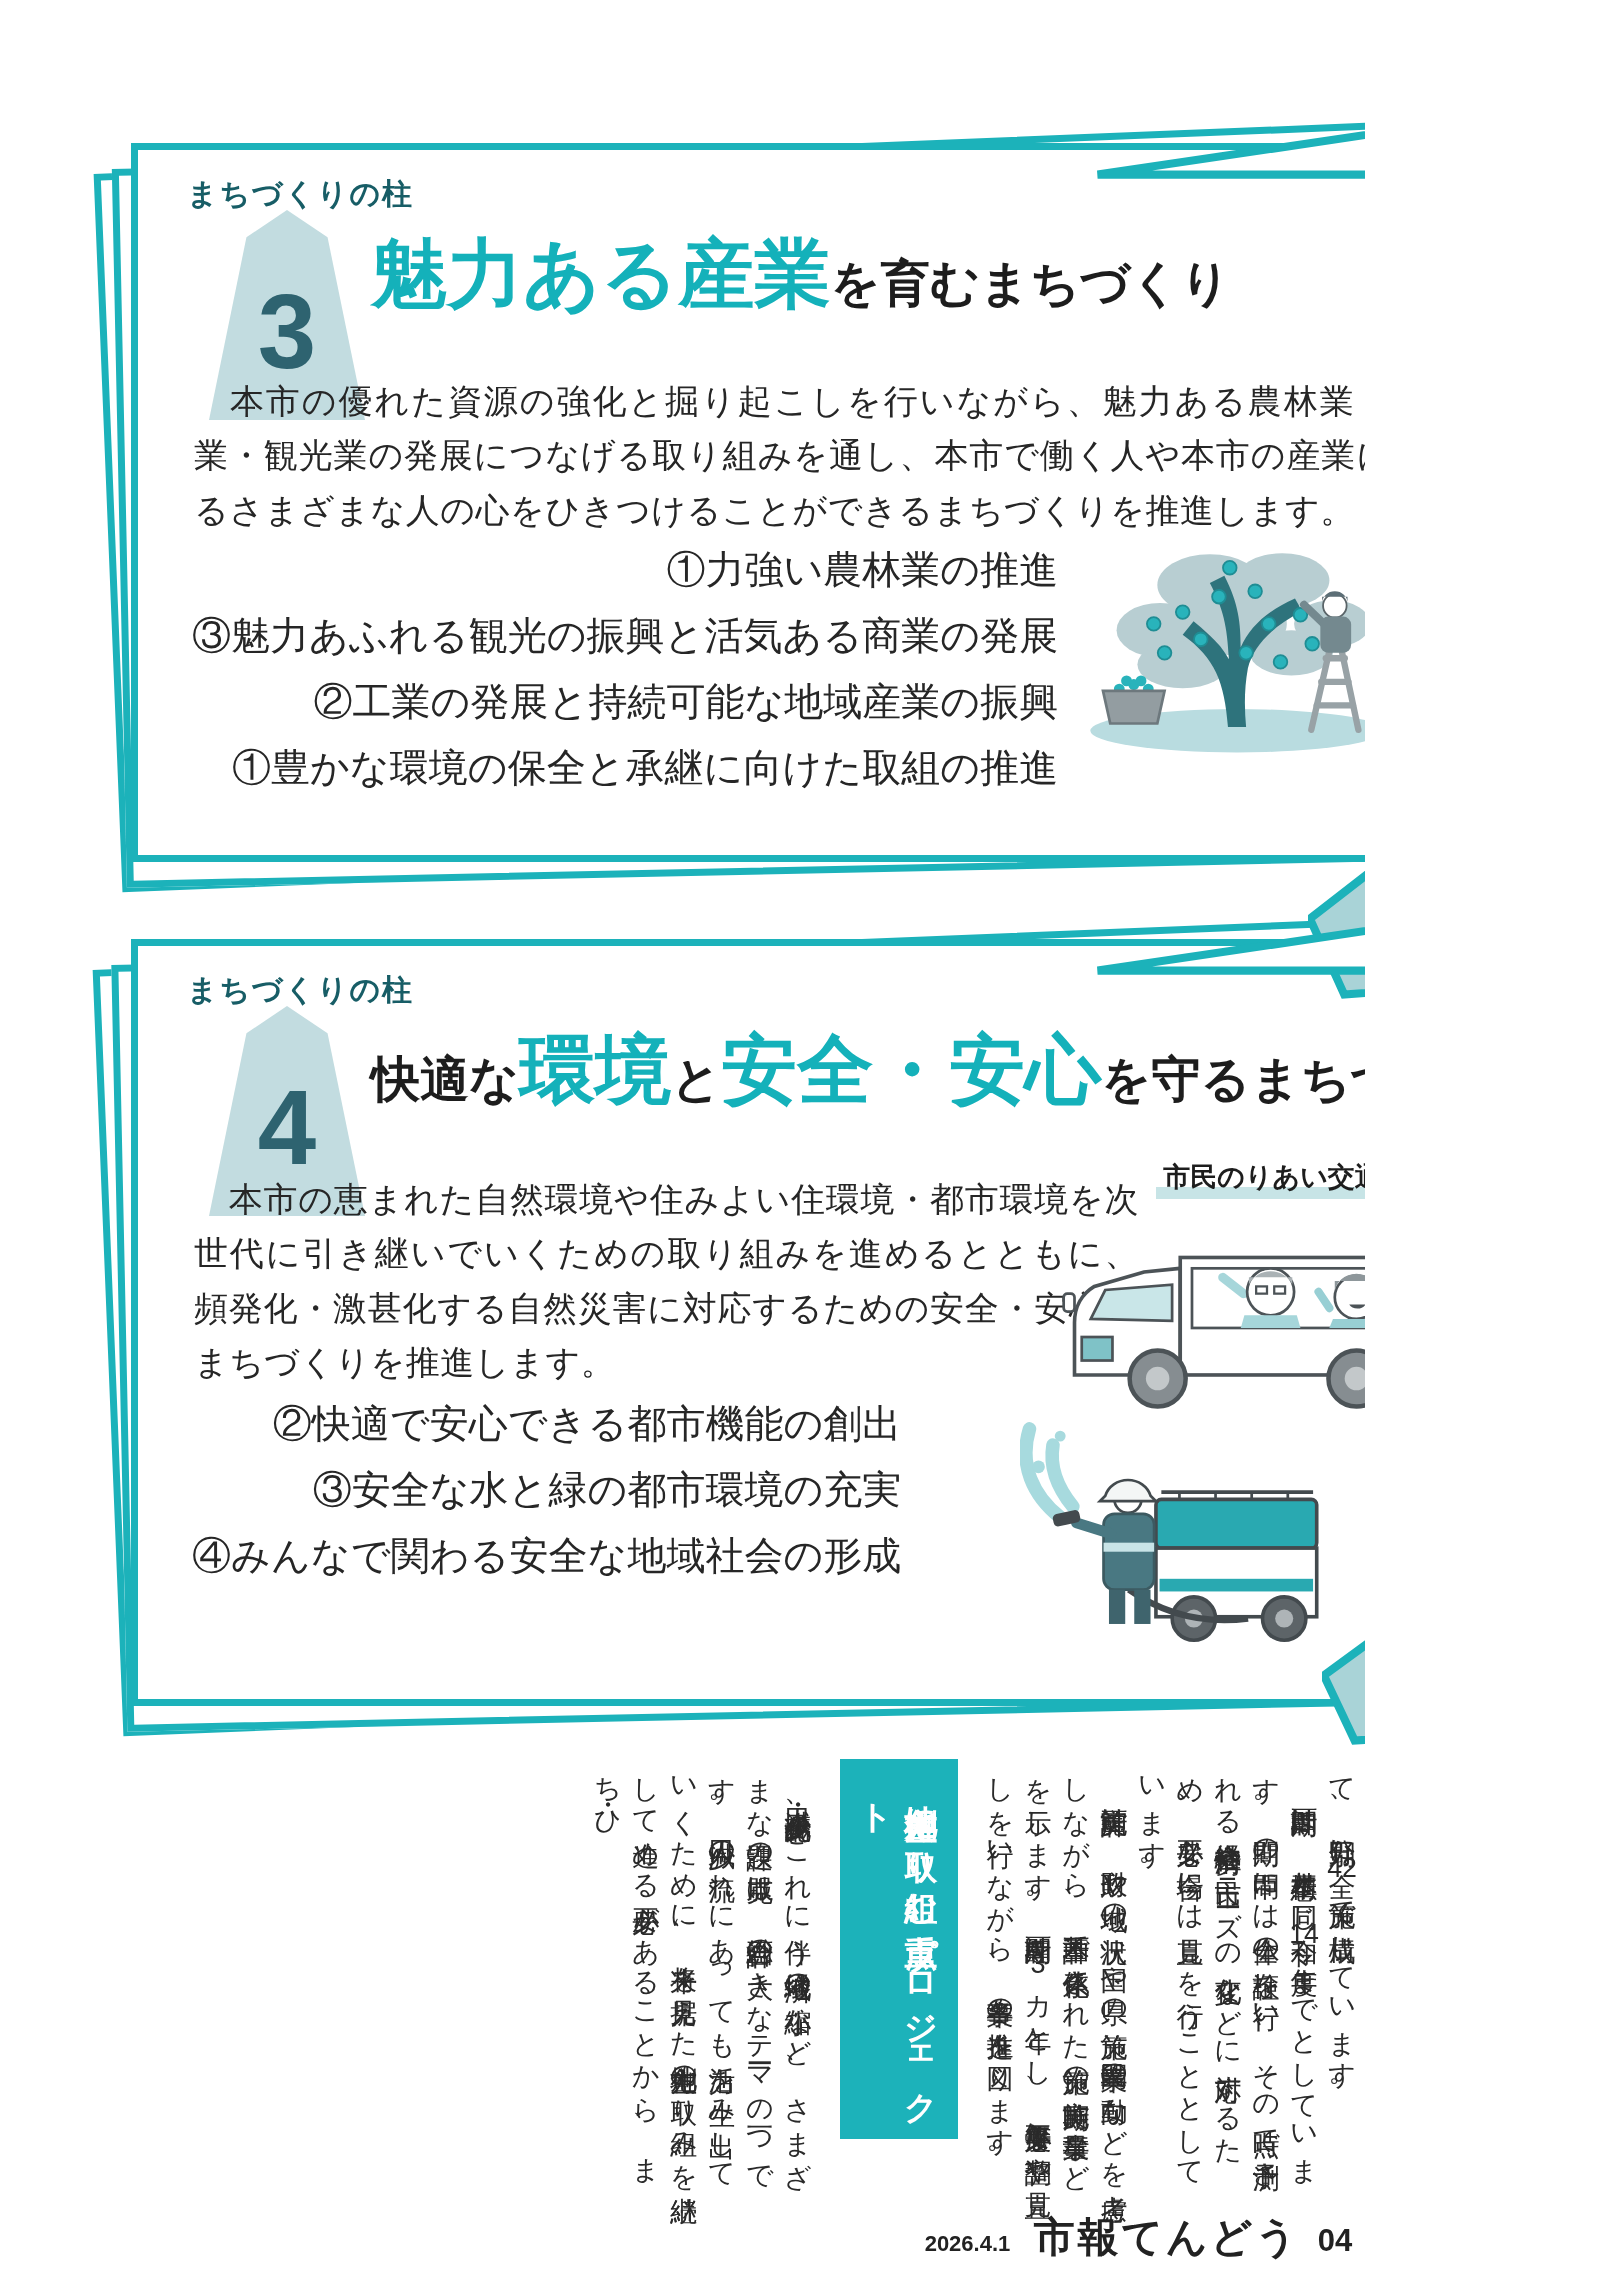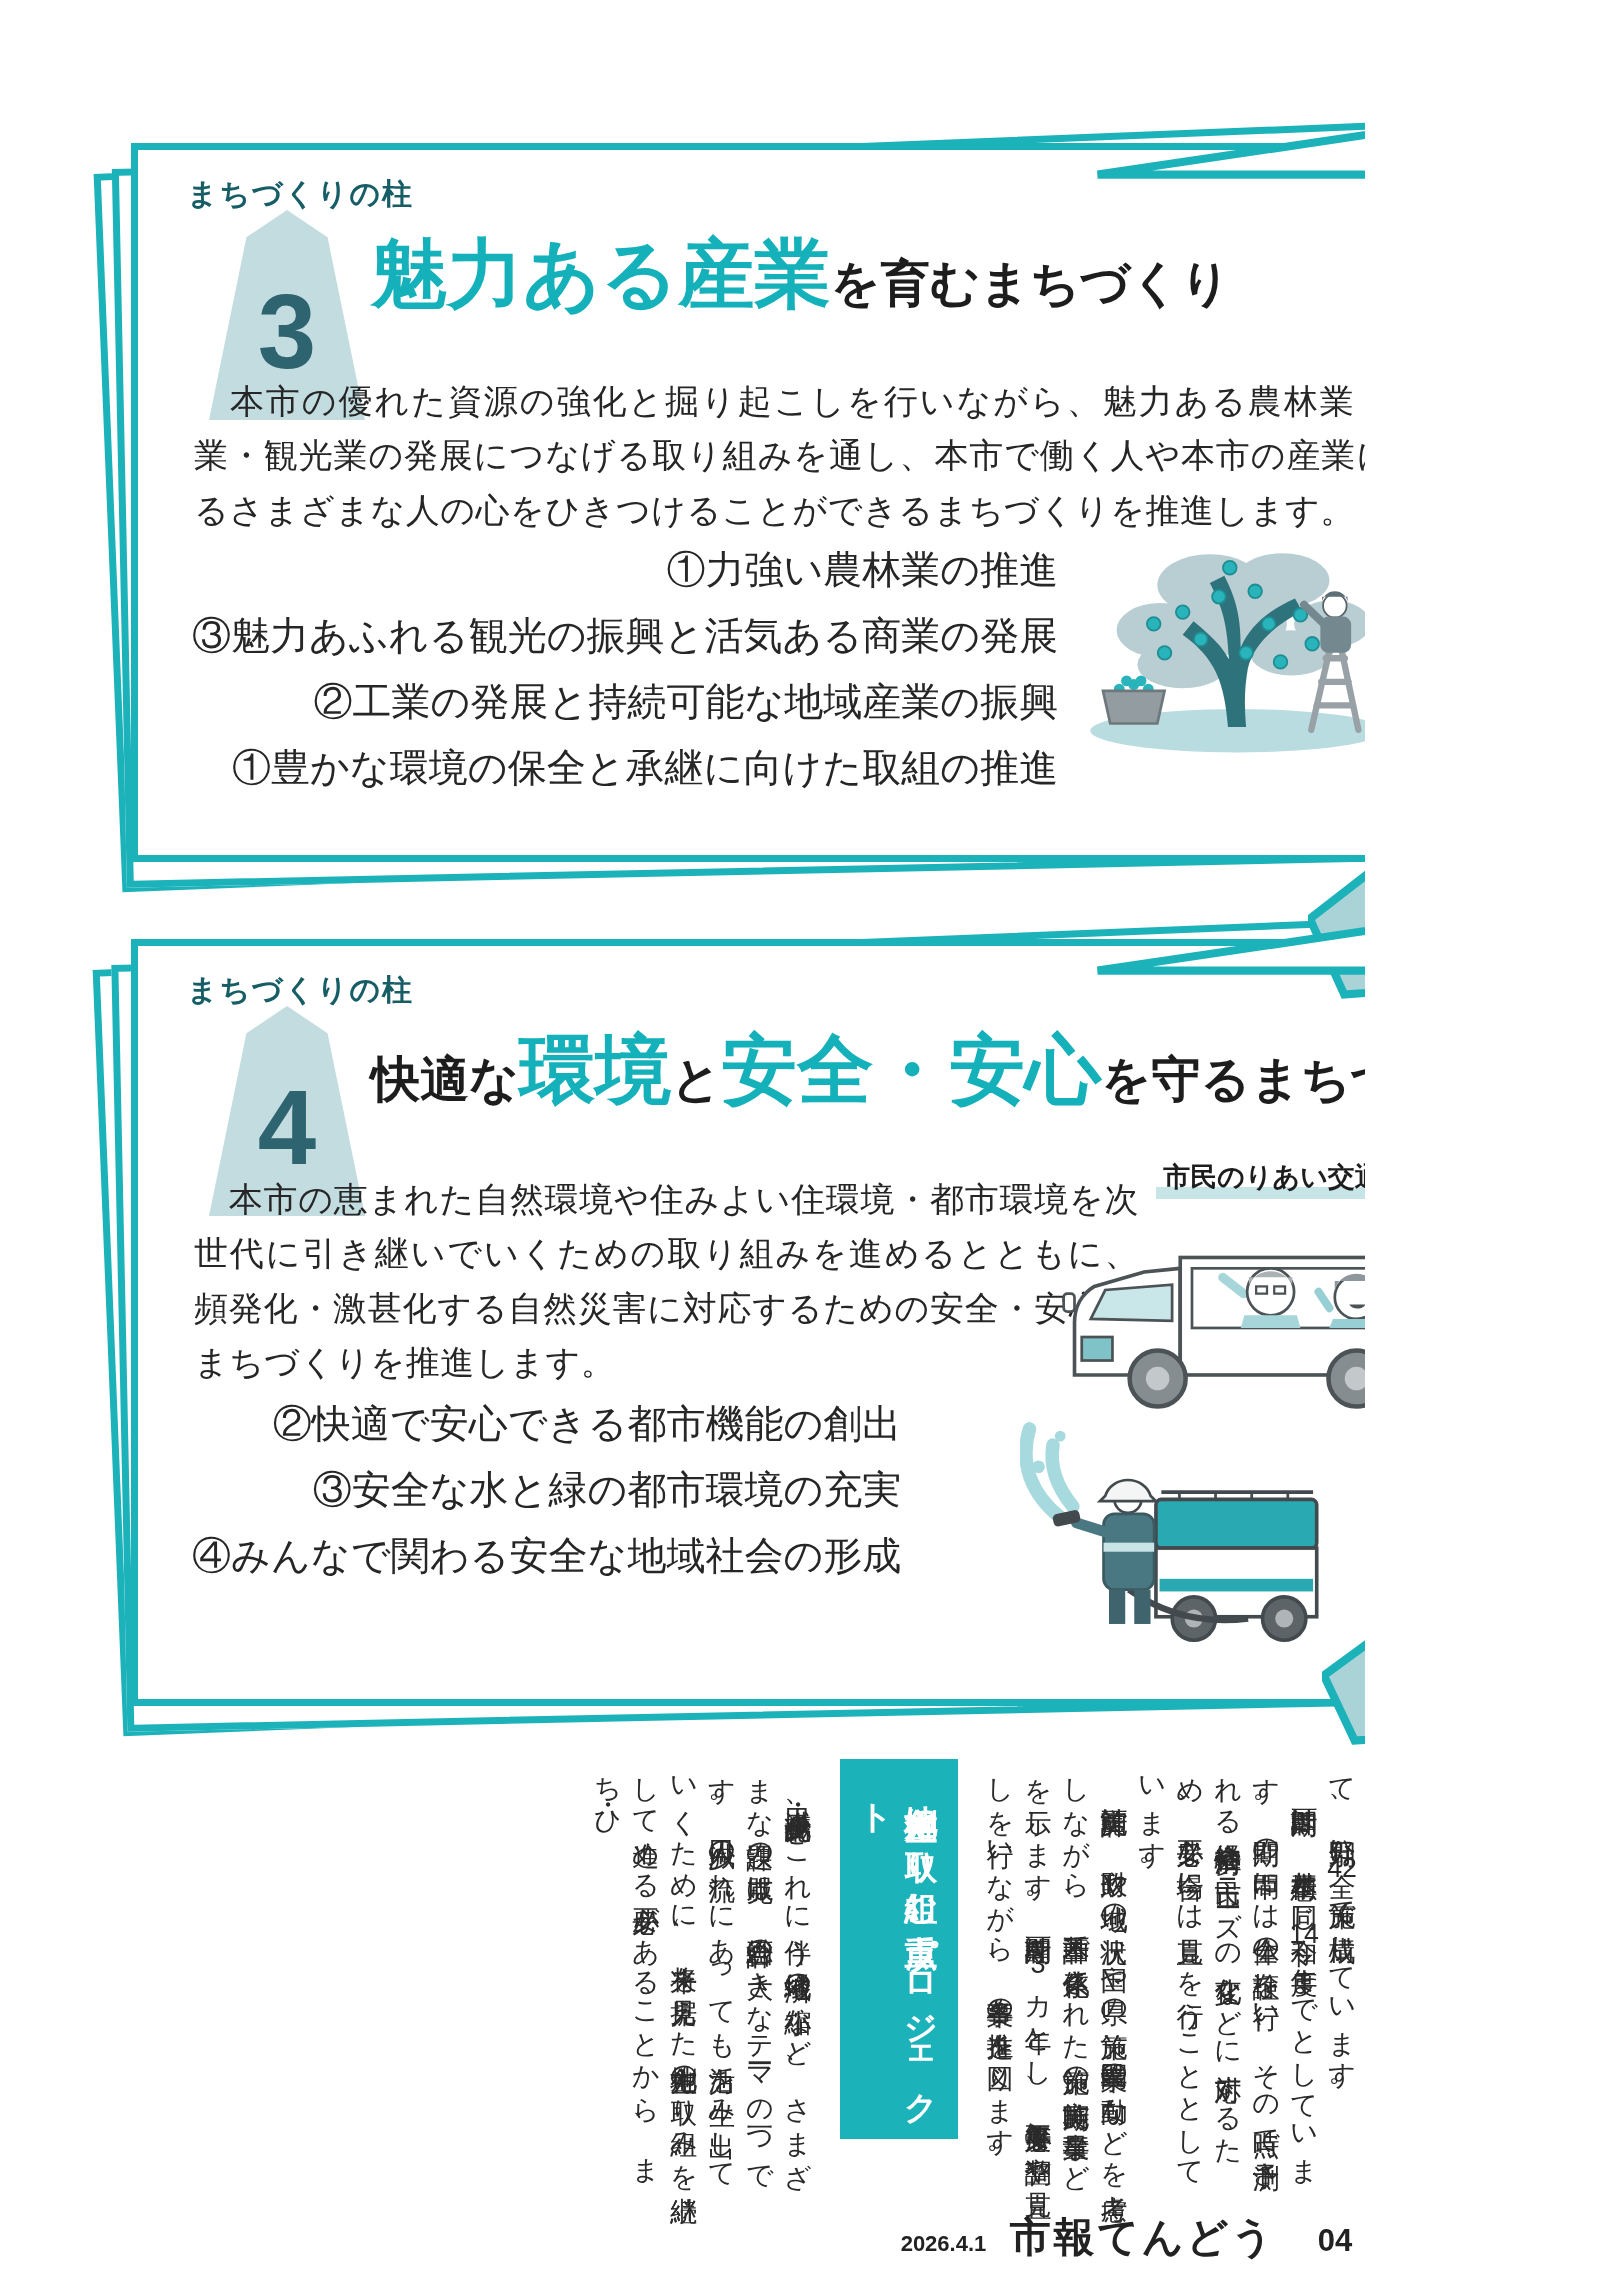--- a/index.html
+++ b/index.html
@@ -48,21 +48,21 @@
     writing-mode:vertical-rl; text-orientation:mixed; font-size:27px; line-height:38px;
     letter-spacing:0.9px; color:#2a2a2a; }
   .article p { margin:0; }
   .tcy { text-combine-upright:all; letter-spacing:0; }
   .vheading { background:#1cb2ba; color:#ffffff; font-weight:bold; font-size:33px;
     line-height:45px; height:380px; padding:20px 13.6px; margin:0 23.5px; letter-spacing:1.8px; }
   
   .footer { position:absolute; right:12.7px; bottom:20px; display:flex; align-items:baseline; }
   .f-date  { font-size:22px; font-weight:bold; color:#222; }
   .f-title { font-size:41px; font-weight:bold; color:#222; letter-spacing:2.7px; margin-left:23.5px; }
-  .f-page  { font-size:31px; font-weight:bold; color:#222; margin-left:42px; }
+  .f-page  { font-size:31px; font-weight:bold; color:#222; margin-left:18px; }
 </style>
 </head>
 <body>
 
 <div class="page">
 
   <section class="card" id="card-1">
     <div class="sheet sheet-b"></div>
     <div class="sheet sheet-a"></div>
     <div class="card-main">

